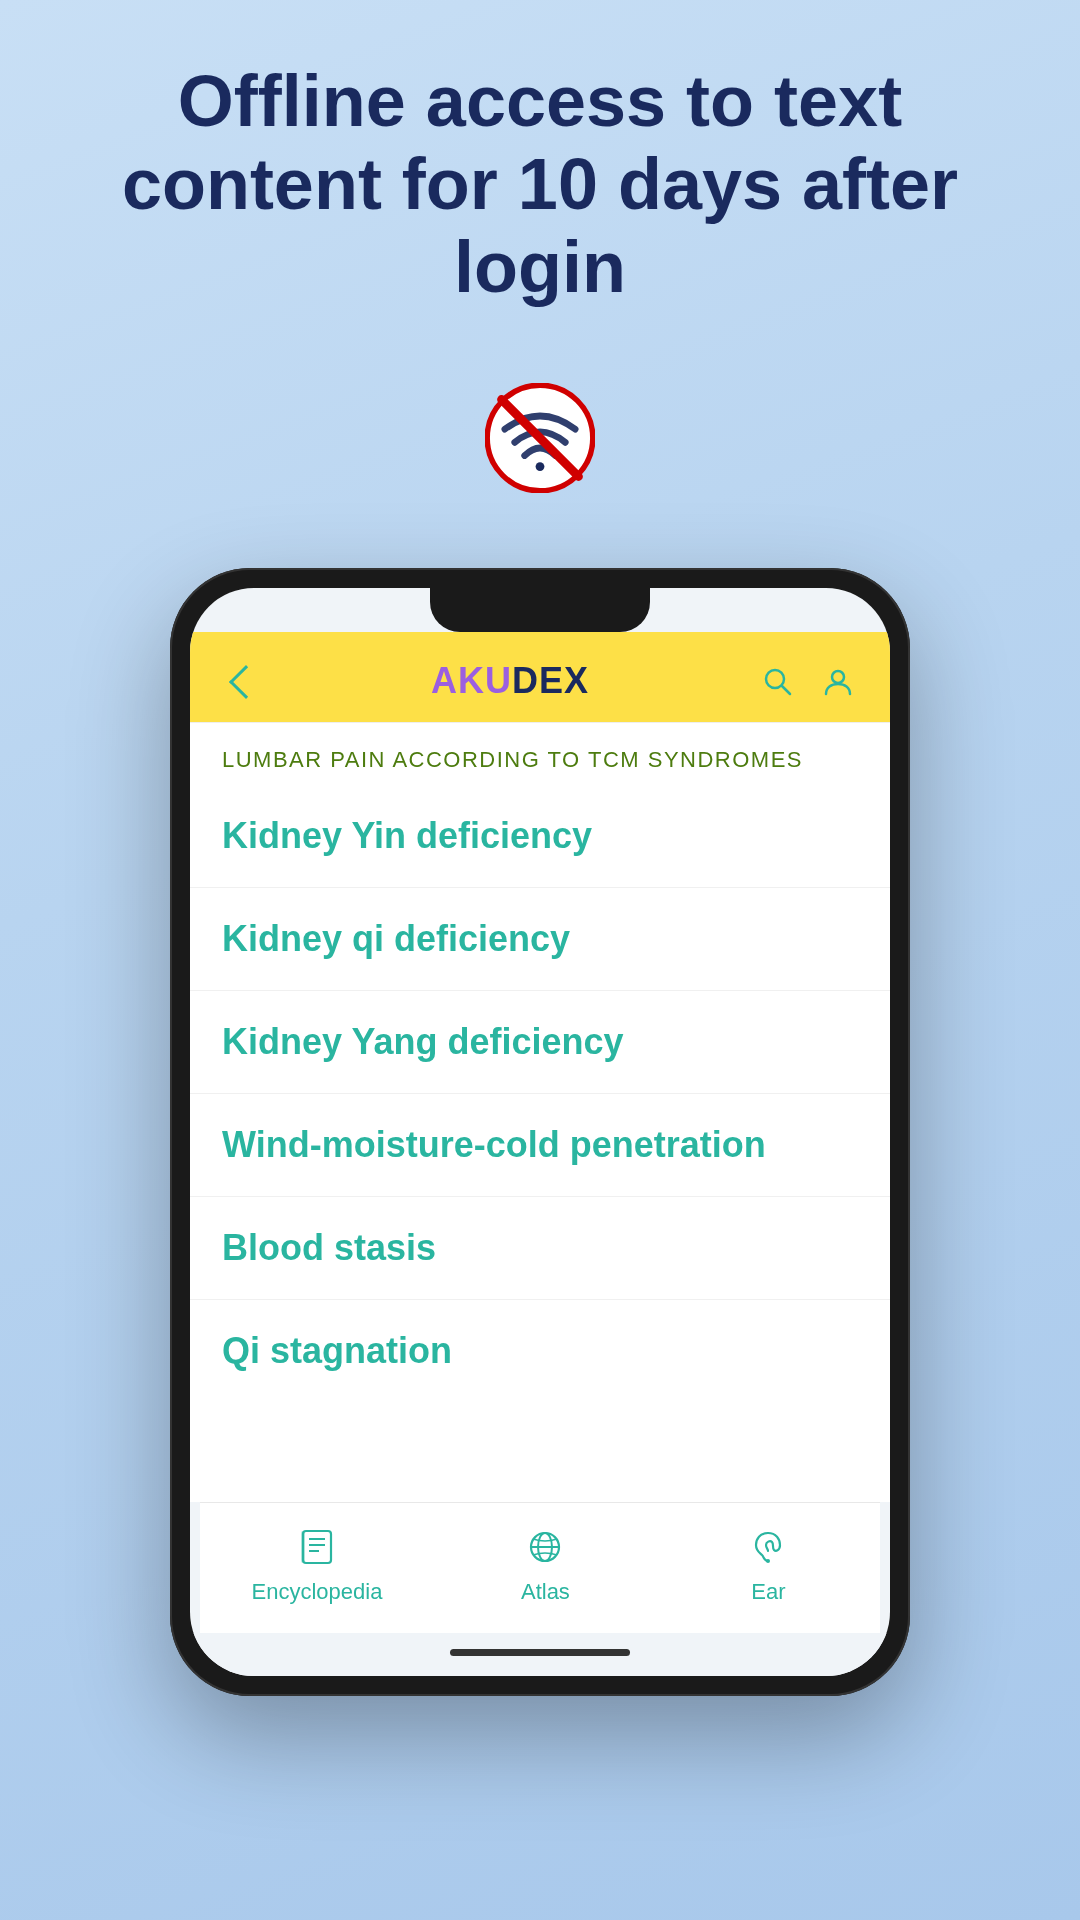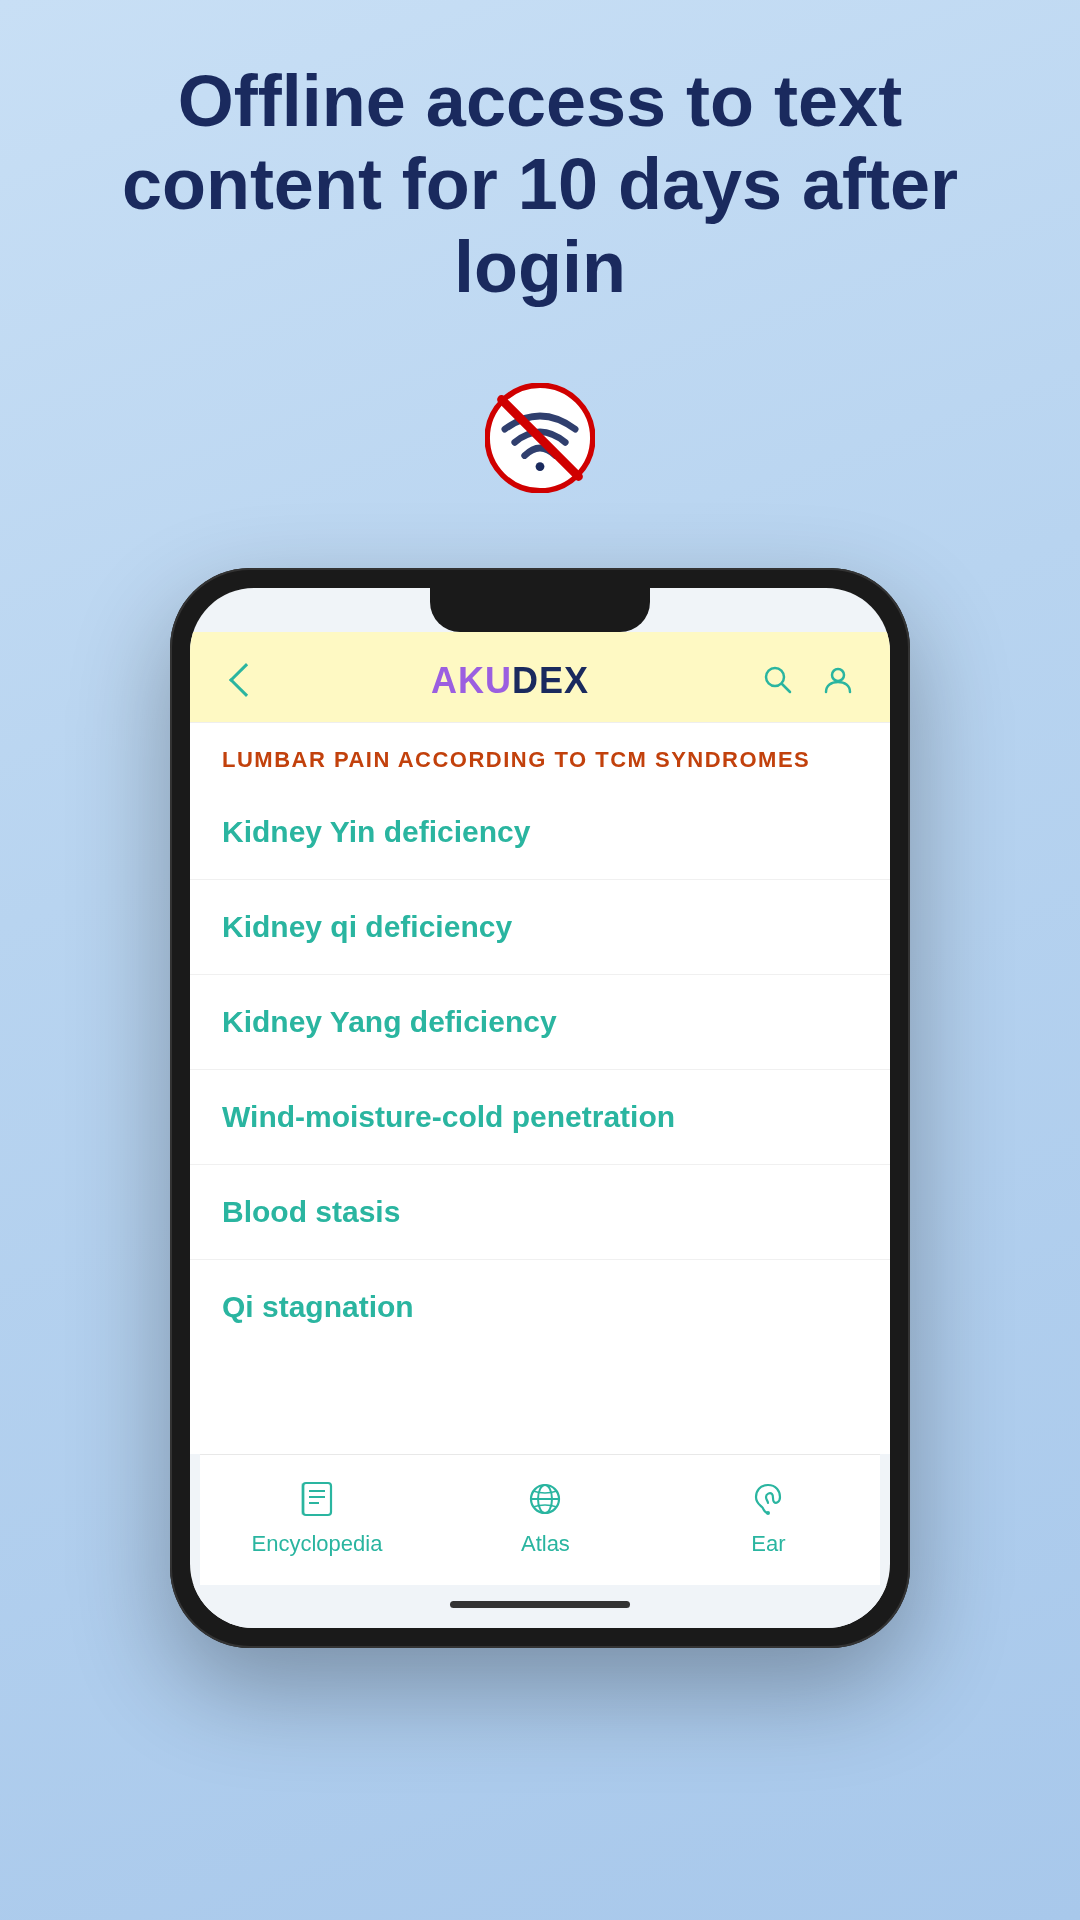--- a/index.html
+++ b/index.html
@@ -64,25 +64,25 @@
       background: #1a1a1a;
       border-radius: 0 0 30px 30px;
       margin: 0 auto;
       position: relative;
       z-index: 10;
     }
 
     
     .app-header {
       display: flex;
-      align-items: flex-start;
+      align-items: flex-end;
       justify-content: space-between;
       padding: 28px 32px 20px;
       border-bottom: 1px solid #eee;
-      background: #fef9c3;
+      background: #fde047;
     }
 
     .back-btn {
       width: 40px;
       height: 40px;
       display: flex;
       align-items: center;
       justify-content: center;
       cursor: pointer;
     }
@@ -123,41 +123,41 @@
       display: flex;
       align-items: center;
       justify-content: center;
       cursor: pointer;
     }
 
     
     .section-label {
       padding: 24px 32px 12px;
       font-size: 22px;
-      font-weight: 700;
-      color: #c2410c;
+      font-weight: 400;
+      color: #4d7c0f;
       letter-spacing: 1.5px;
       text-transform: uppercase;
       background: #fff;
     }
 
     
     .list-item {
       padding: 30px 32px;
       border-bottom: 1px solid #f0f0f0;
       cursor: pointer;
       background: #fff;
     }
 
     .list-item:last-child {
       border-bottom: none;
     }
 
     .list-item-text {
-      font-size: 30px;
+      font-size: 36px;
       font-weight: 600;
       color: #2ab5a0;
     }
 
     
     .bottom-nav {
       background: #fff;
       border-top: 1px solid #e8e8e8;
       display: flex;
       justify-content: space-around;

